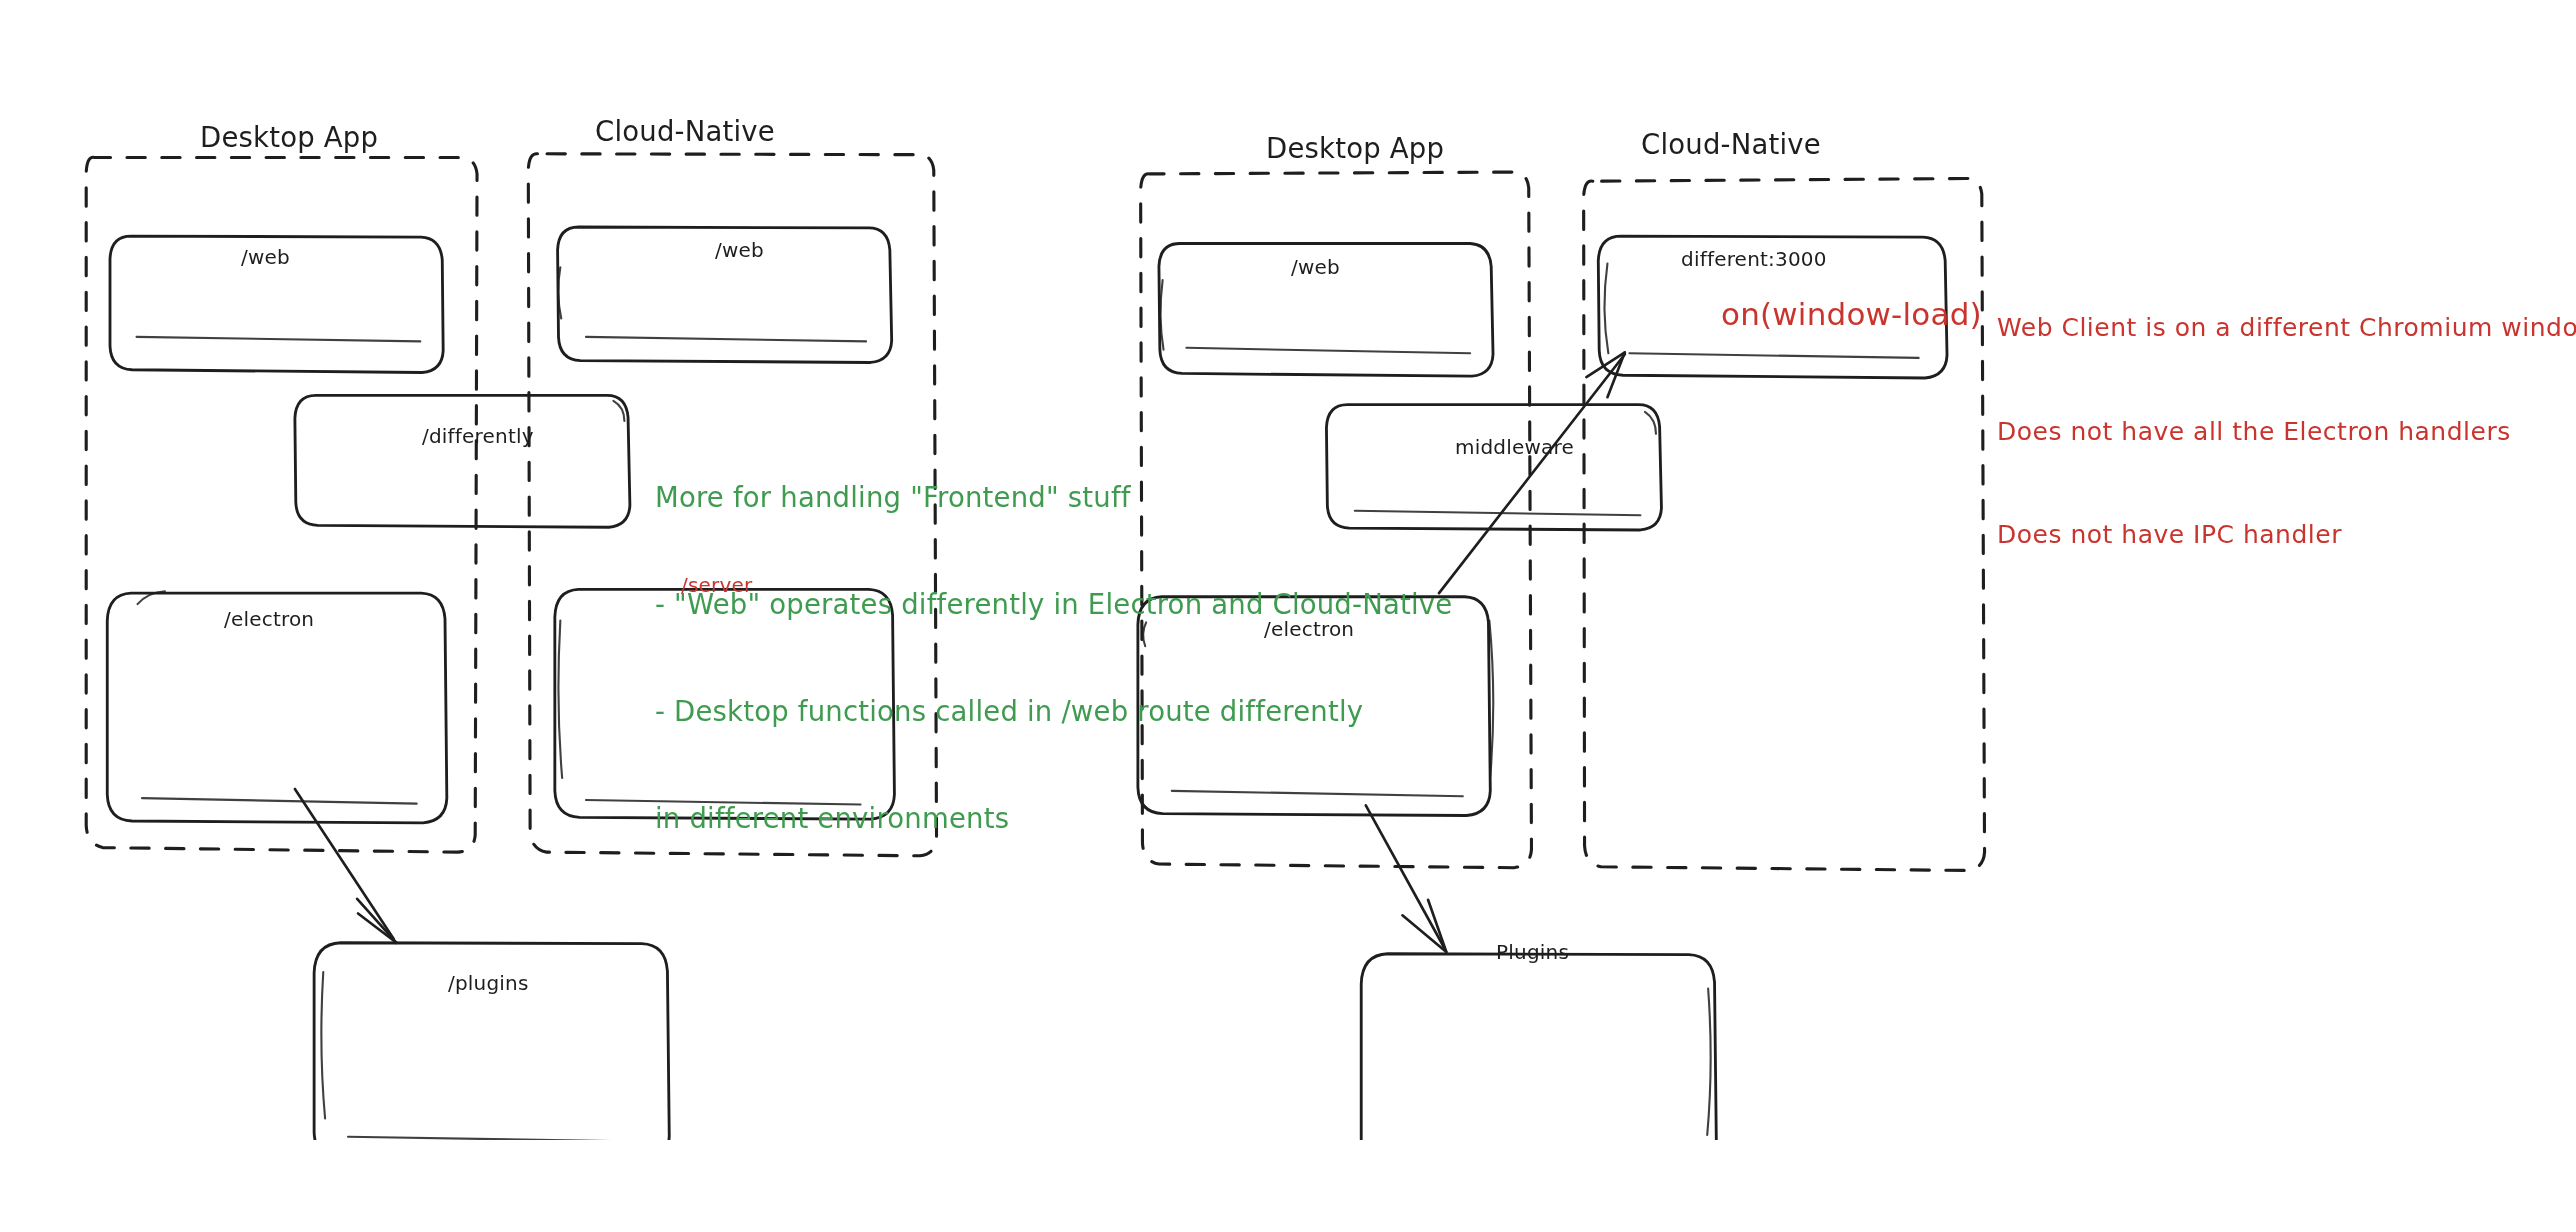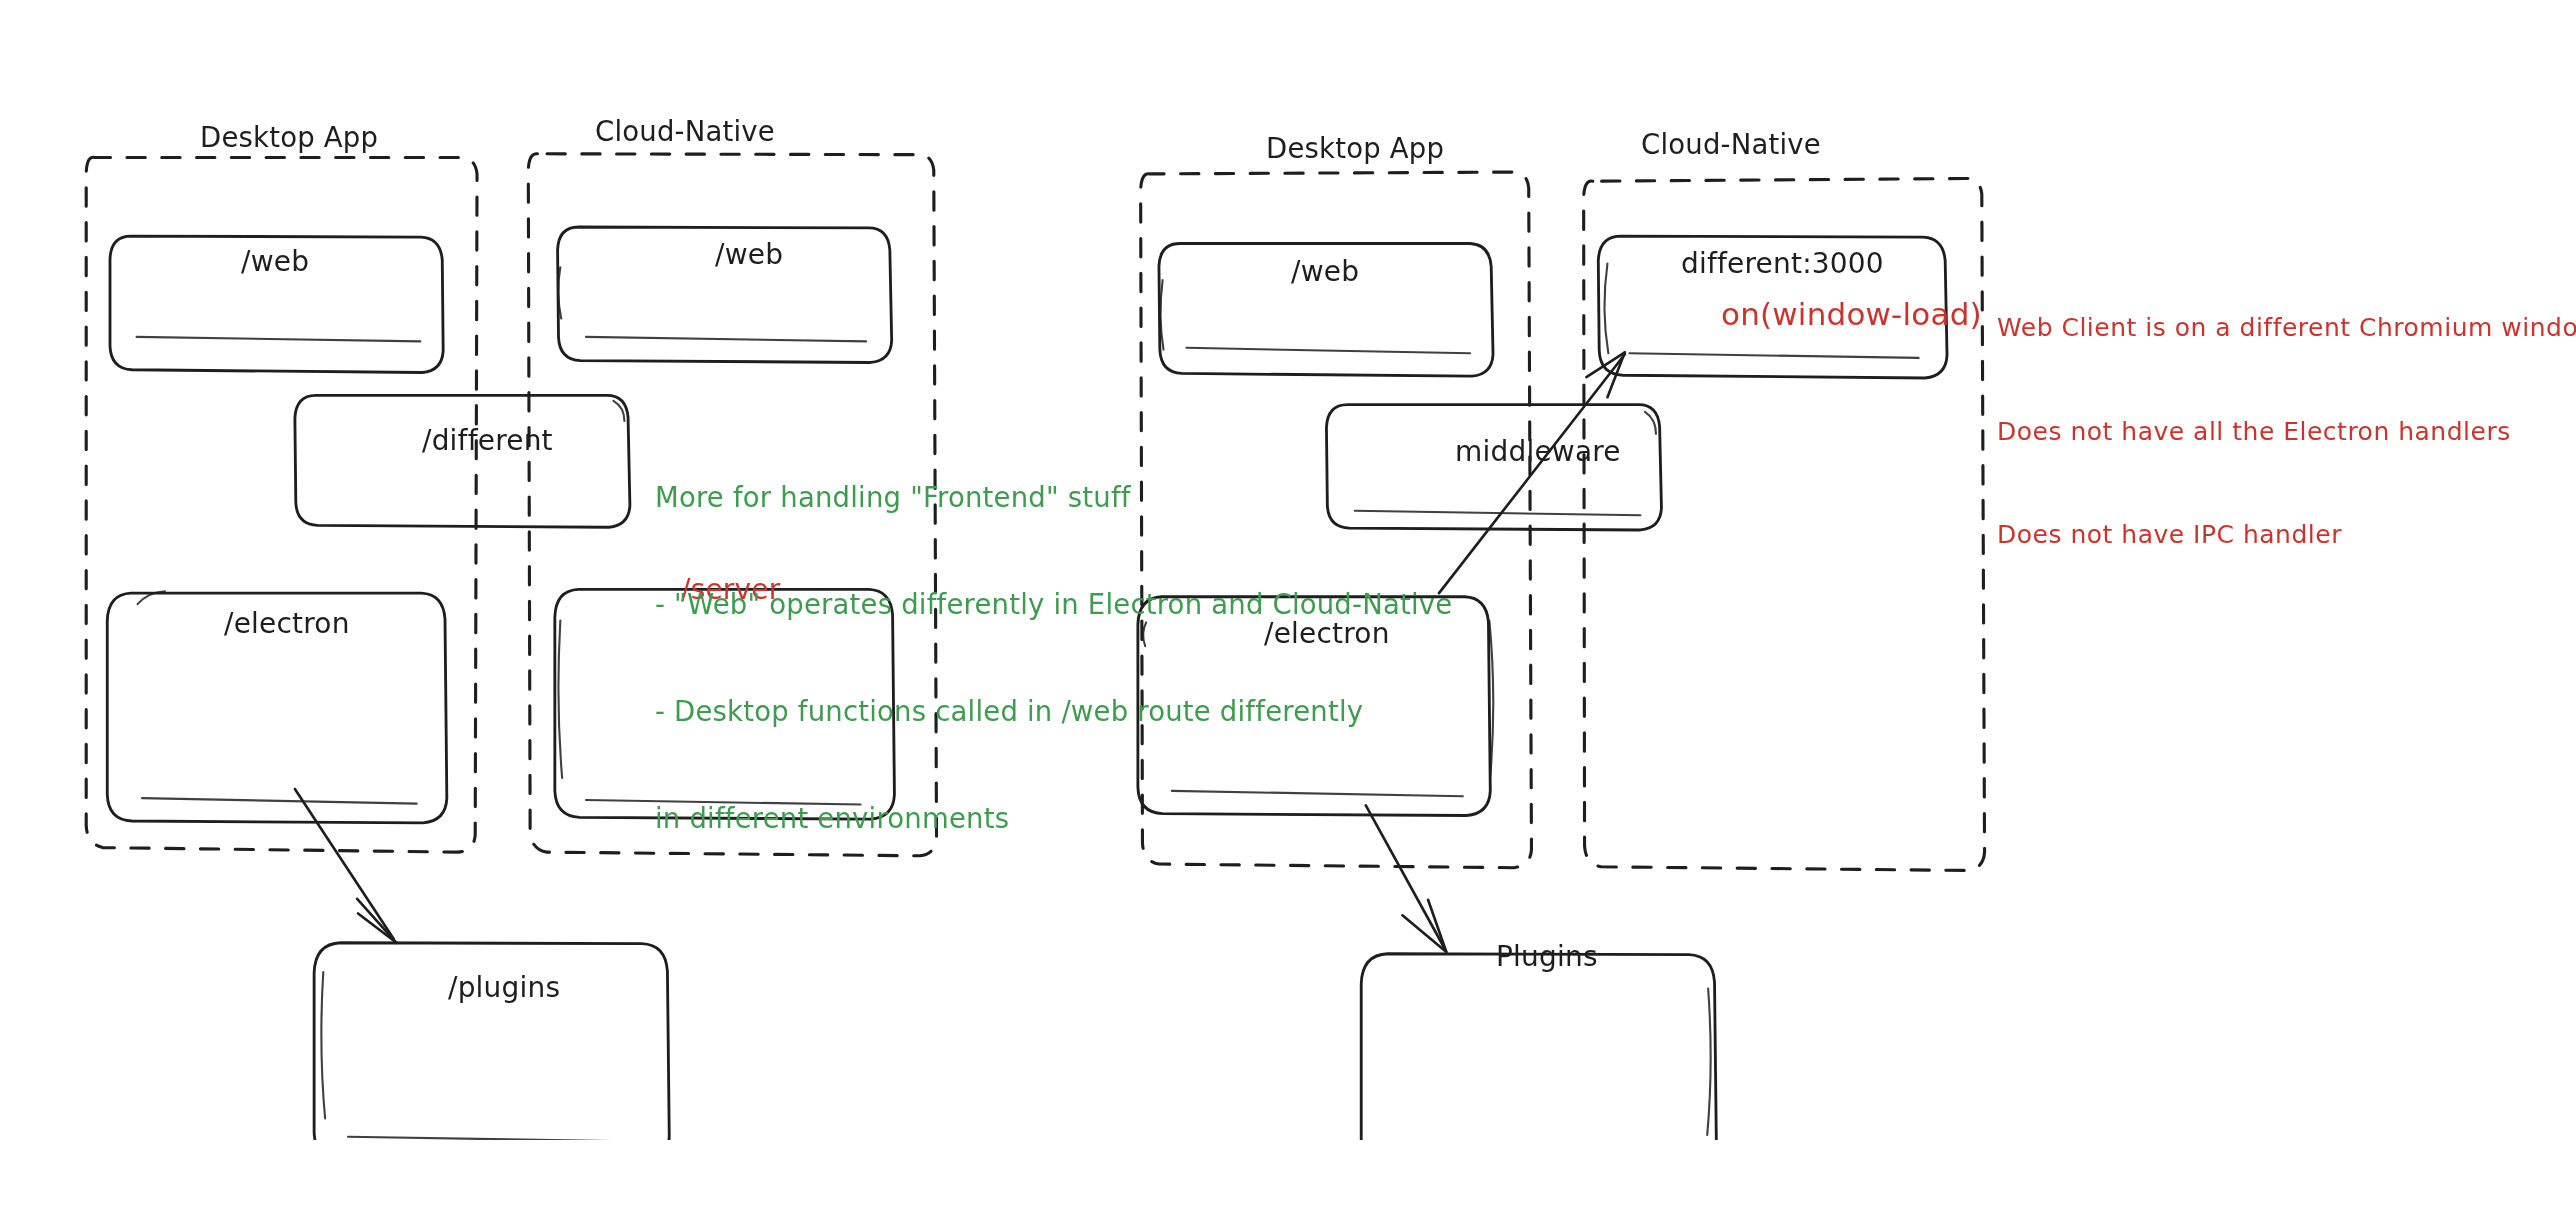--- a/index.html
+++ b/index.html
@@ -26,21 +26,21 @@
     white-space: pre;
     font-family: "DejaVu Sans", sans-serif;
     color: #1e1e1e;
     line-height: 1.05;
     letter-spacing: 0.2px;
   }
   .lbl.ink      { color: #1e1e1e; }
   .lbl.red      { color: #c9352e; }
   .lbl.green    { color: #3f9b4f; }
   .grp-title    { font-size: 27.5px; }
-  .node-title   { font-size: 28px; }
+  .node-title   { font-size: 20px; }
   .node-sub     { font-size: 31px; }
   .note         { font-size: 27.5px; line-height: 1.30; }
   .note-red     { font-size: 25px; line-height: 1.38; letter-spacing: 0.5px; }
 </style>
 </head>
 <body>
 
 <div id="canvas">
 
   <svg class="layer" viewBox="0 0 2814 1346" xmlns="http://www.w3.org/2000/svg">
@@ -152,21 +152,21 @@
       <path class="a" d="M 1580 1040 L 1532 1000"></path>
       <path class="a" d="M 1580 1040 L 1560 983"></path>
     </g>
   </svg>
 
   <div class="lbl ink grp-title" style="left:200px; top:123px;">Desktop App</div>
   <div class="lbl ink grp-title" style="left:595px; top:117px;">Cloud-Native</div>
 
   <div class="lbl ink node-title" style="left:241px; top:247px;">/web</div>
   <div class="lbl ink node-title" style="left:715px; top:240px;">/web</div>
-  <div class="lbl ink node-title" style="left:422px; top:426px;">/different</div>
+  <div class="lbl ink node-title" style="left:422px; top:426px;">/differently</div>
   <div class="lbl ink node-title" style="left:224px; top:609px;">/electron</div>
   <div class="lbl red node-title" style="left:681px; top:575px;">/server</div>
   <div class="lbl ink node-title" style="left:448px; top:973px;">/plugins</div>
 
   <div class="lbl ink grp-title" style="left:1266px; top:134px;">Desktop App</div>
   <div class="lbl ink grp-title" style="left:1641px; top:130px;">Cloud-Native</div>
 
   <div class="lbl ink node-title" style="left:1291px; top:257px;">/web</div>
   <div class="lbl ink node-title" style="left:1681px; top:249px;">different:3000</div>
   <div class="lbl red node-sub" style="left:1721px; top:298px;">on(window-load)</div>

